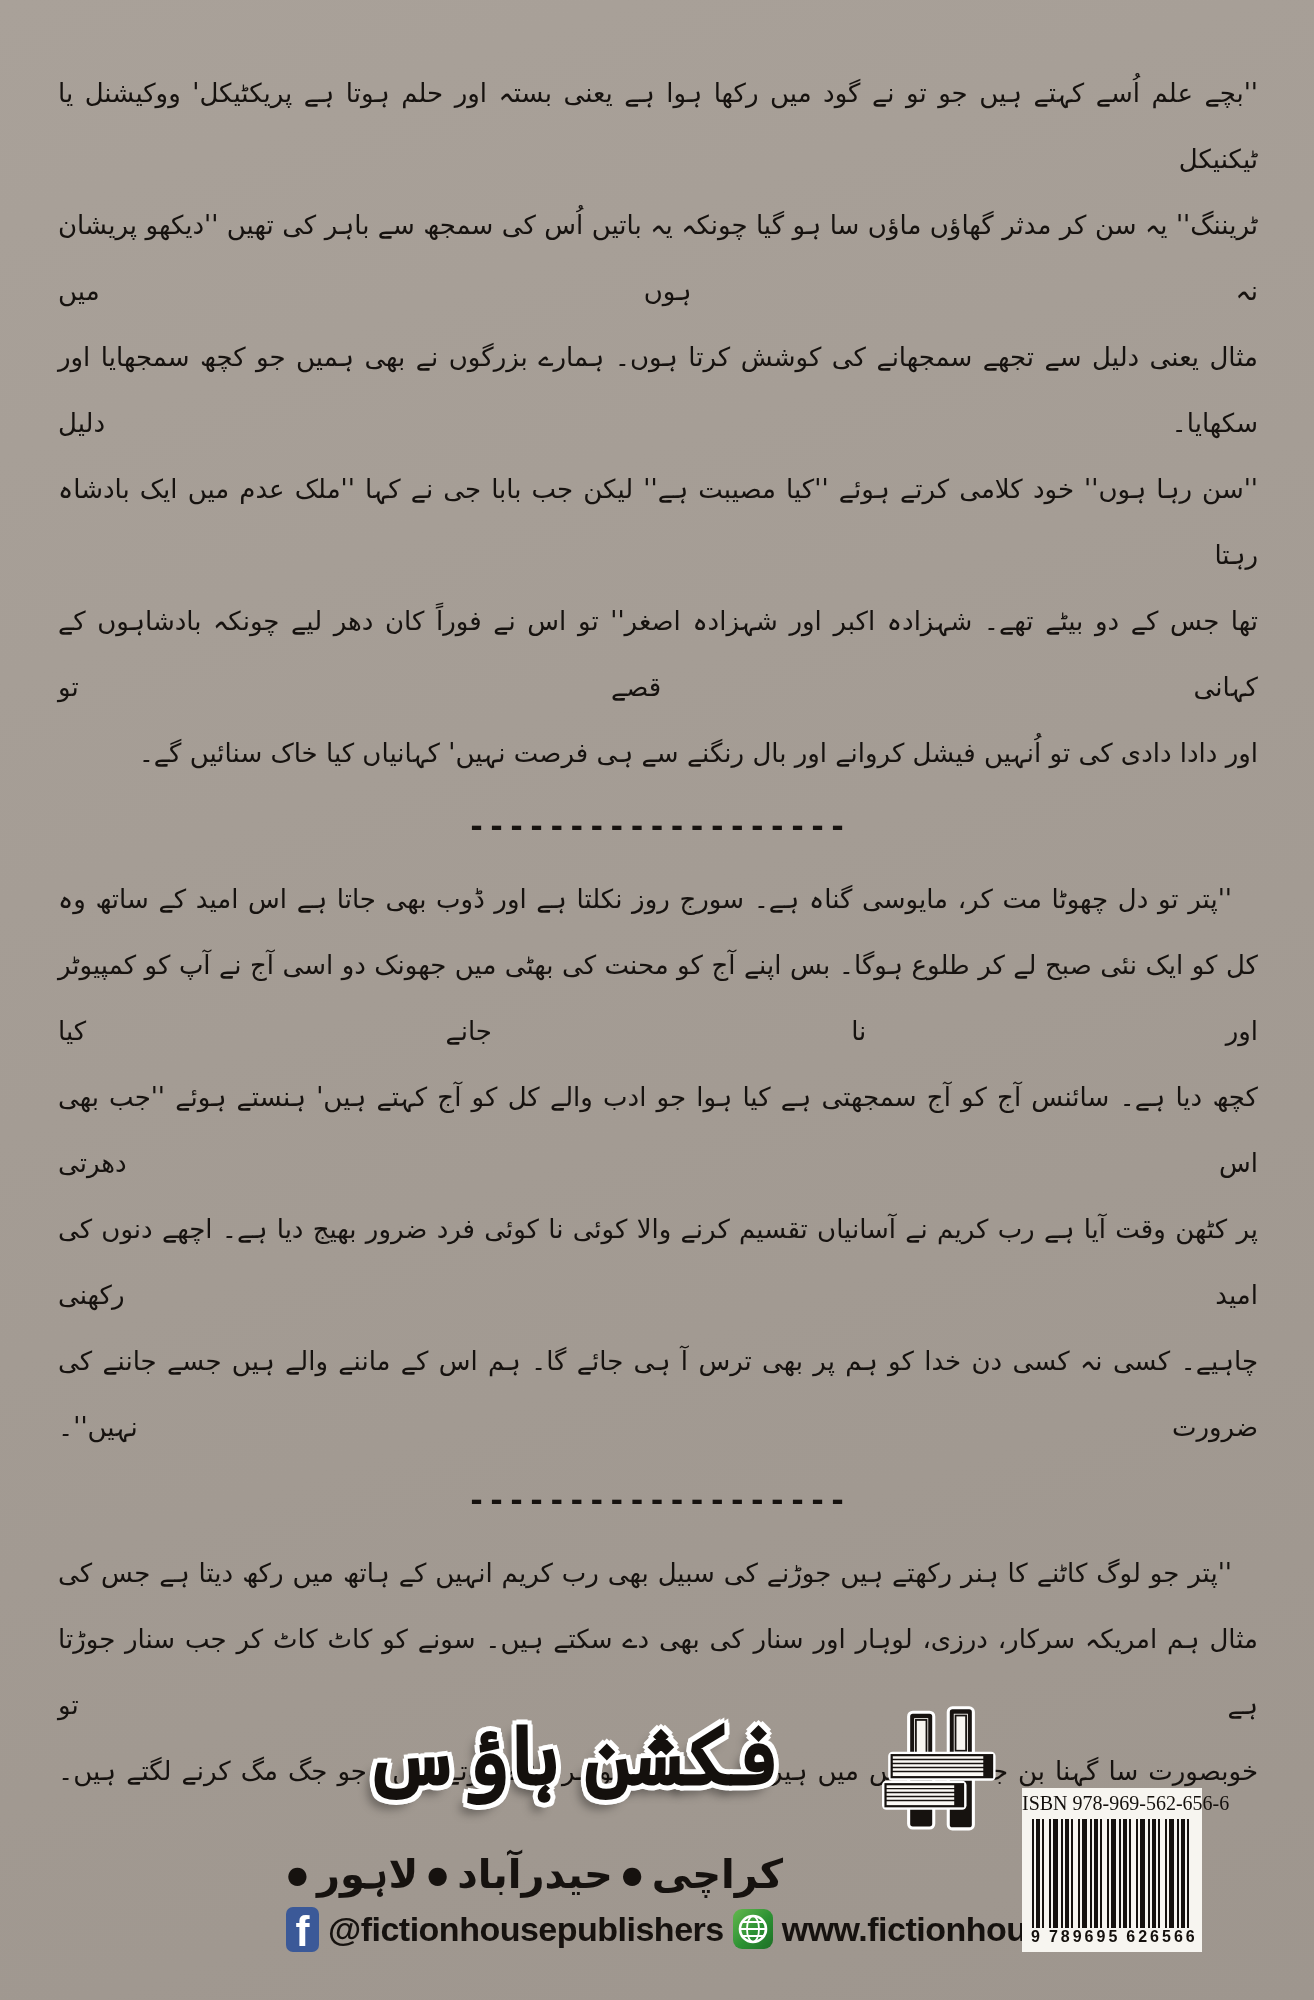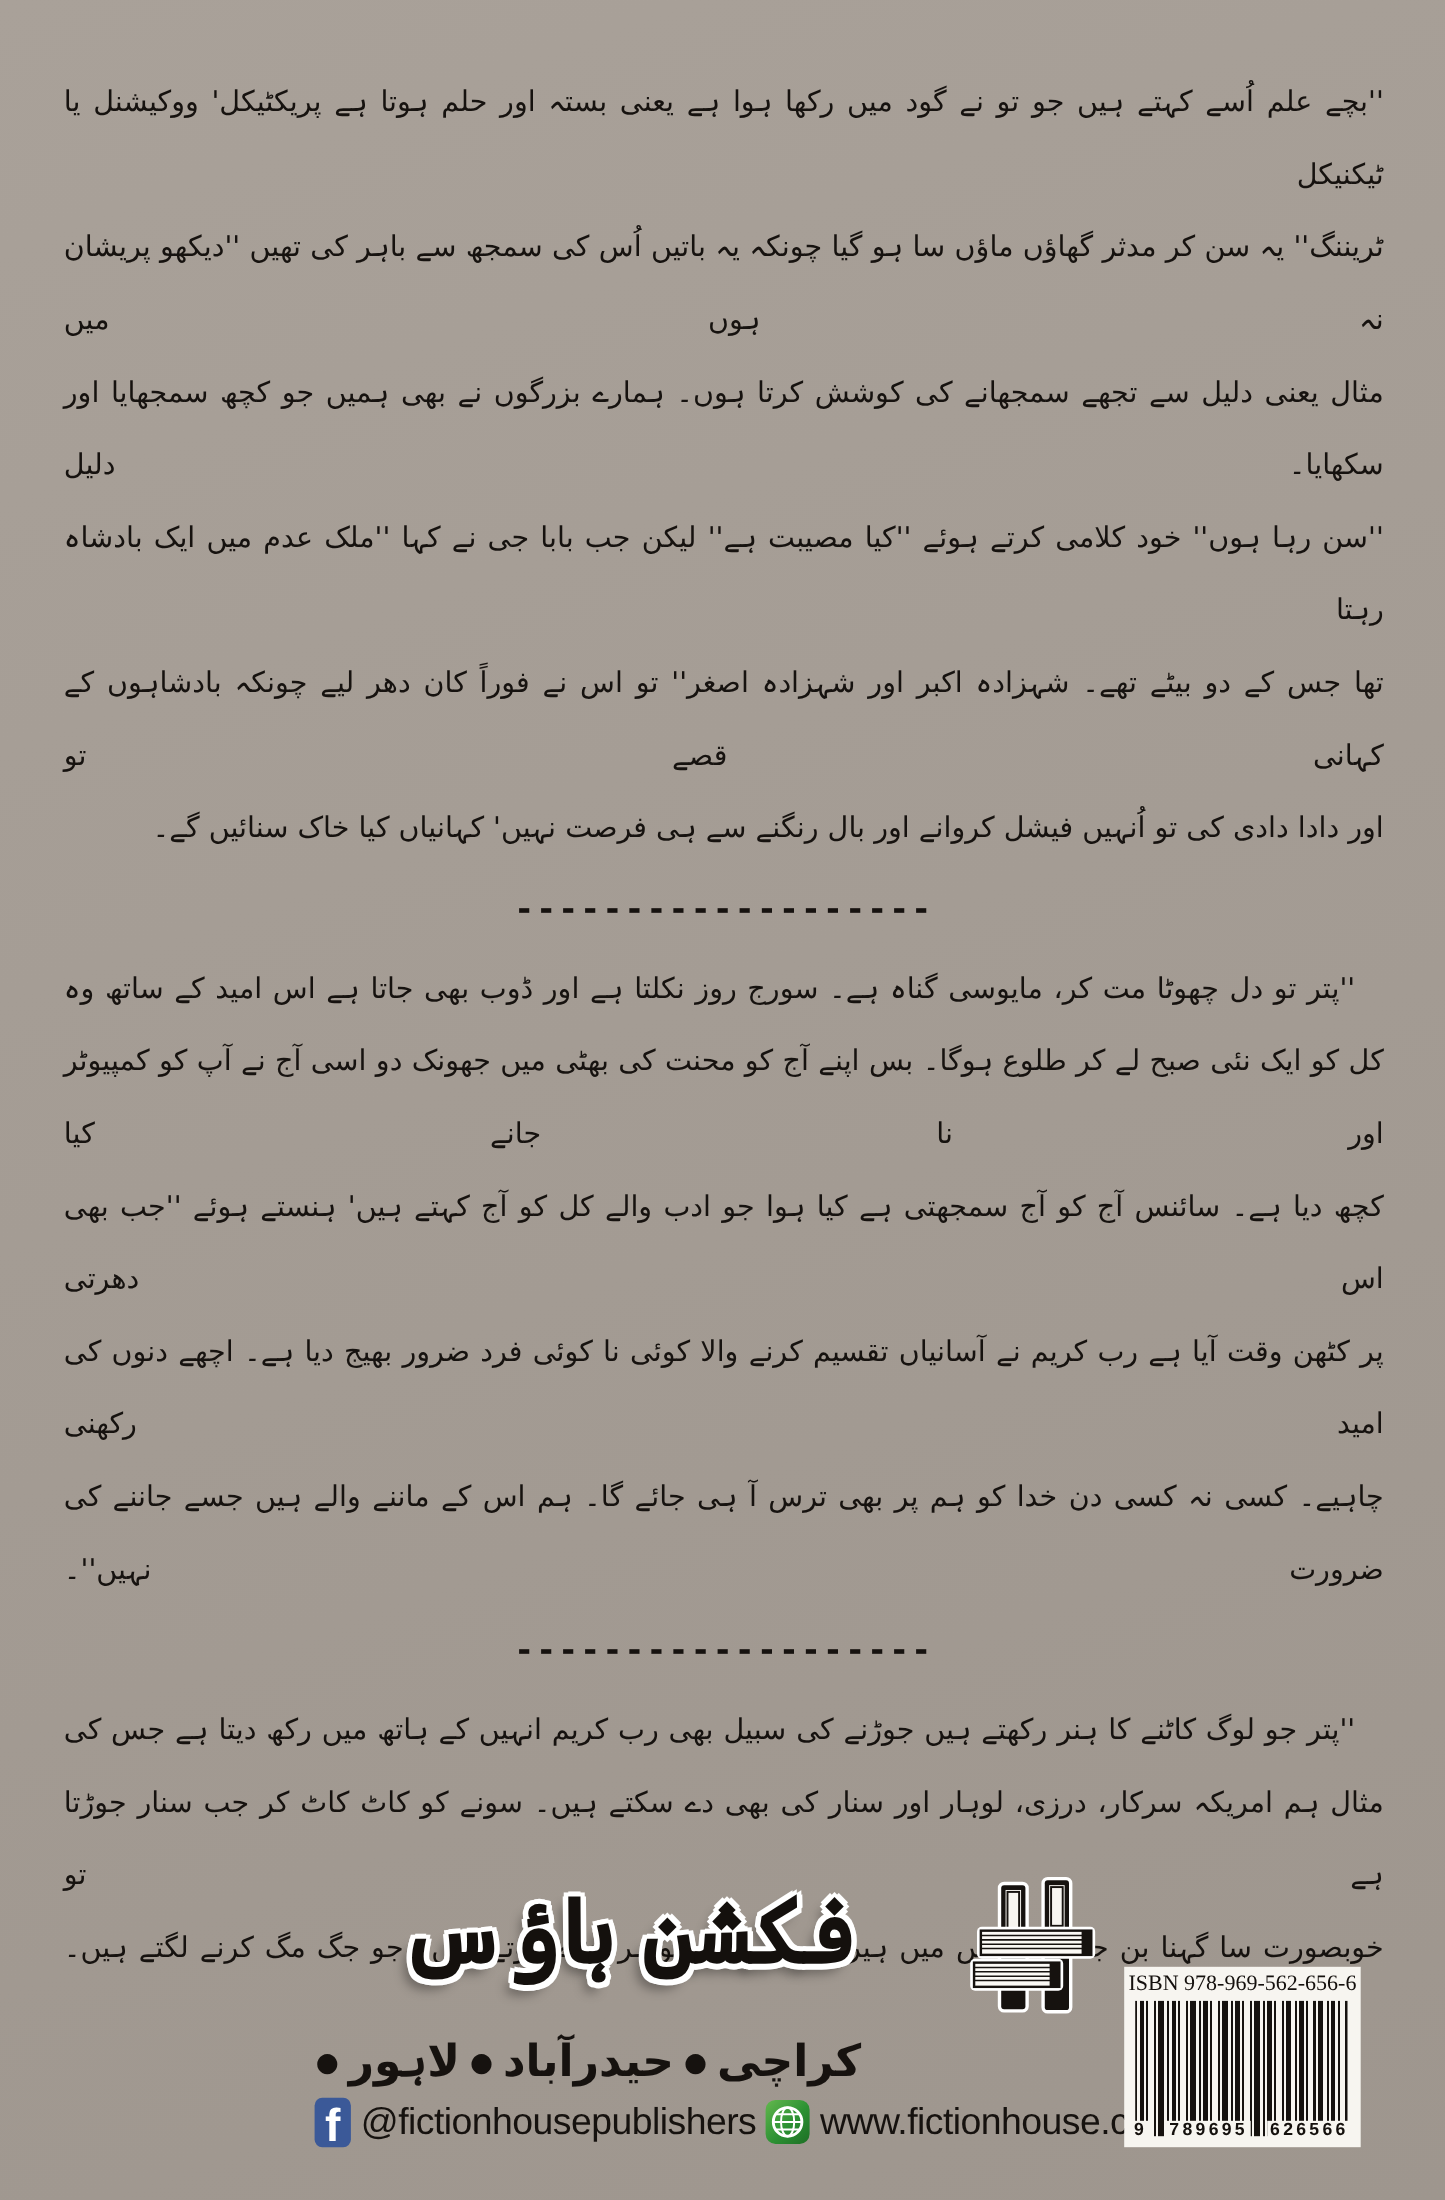--- a/index.html
+++ b/index.html
@@ -48,31 +48,31 @@
   .social{
     position:absolute;left:286px;top:1904px;height:50px;
     display:flex;align-items:center;gap:9px;direction:ltr;
   }
   .fb{
     width:33px;height:45px;border-radius:7px;background:#3b5998;
     color:#fff;font-family:"Liberation Sans",sans-serif;font-weight:bold;
     font-size:42px;line-height:50px;text-align:center;overflow:hidden;
   }
   .handle,.url{
-    font-family:"Liberation Sans",sans-serif;font-weight:normal;
+    font-family:"Liberation Sans",sans-serif;font-weight:bold;
     font-size:34px;letter-spacing:-0.5px;color:#16120f;white-space:nowrap;
   }
   .globe-badge{
     width:40px;height:40px;border-radius:9px;
     background:linear-gradient(135deg,#63b84e 0%,#2c9133 55%,#1d6f25 100%);
     display:flex;align-items:center;justify-content:center;flex:0 0 auto;
   }
   
   .isbn-box{
-    position:absolute;left:1022px;top:1788px;width:215px;height:164px;
+    position:absolute;left:1022px;top:1788px;width:180px;height:164px;
     background:#f7f5f0;
   }
   .isbn-label{
     position:absolute;top:4px;left:0;right:0;
     font-family:"Liberation Serif",serif;font-size:20px;color:#14100d;
     text-align:center;white-space:nowrap;
   }
   .bars{
     position:absolute;left:10px;right:12px;top:31px;bottom:10px;
     background:repeating-linear-gradient(90deg,

